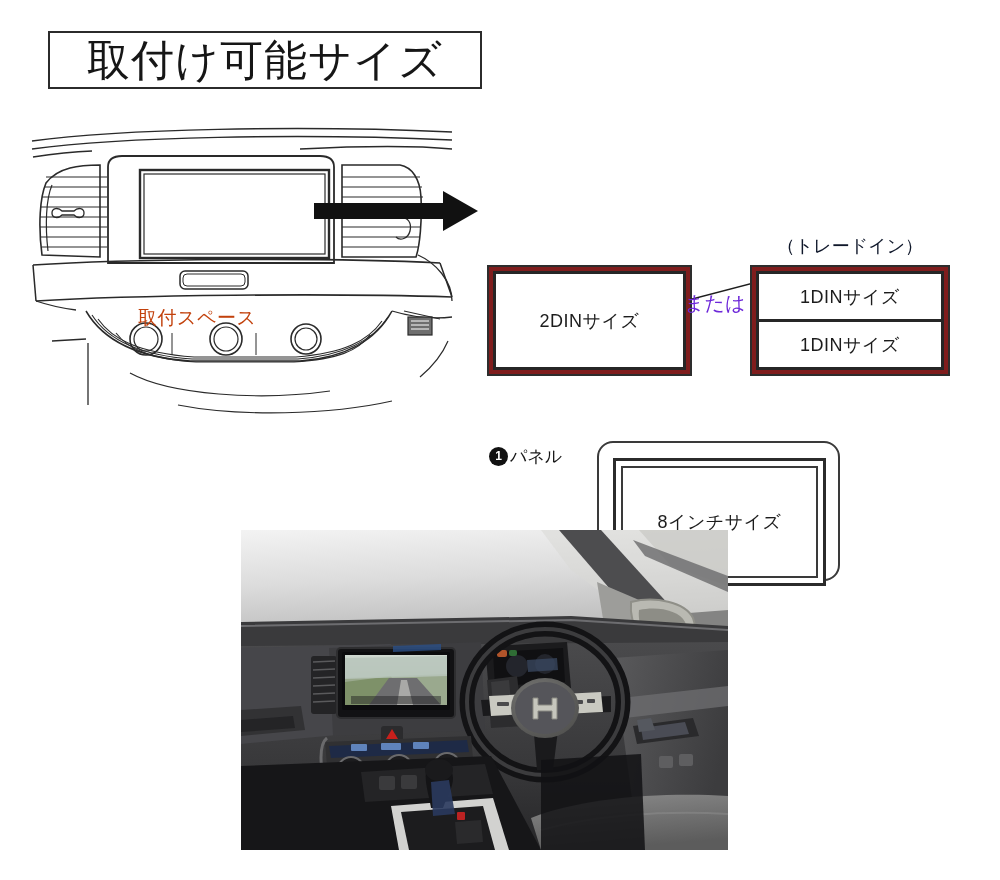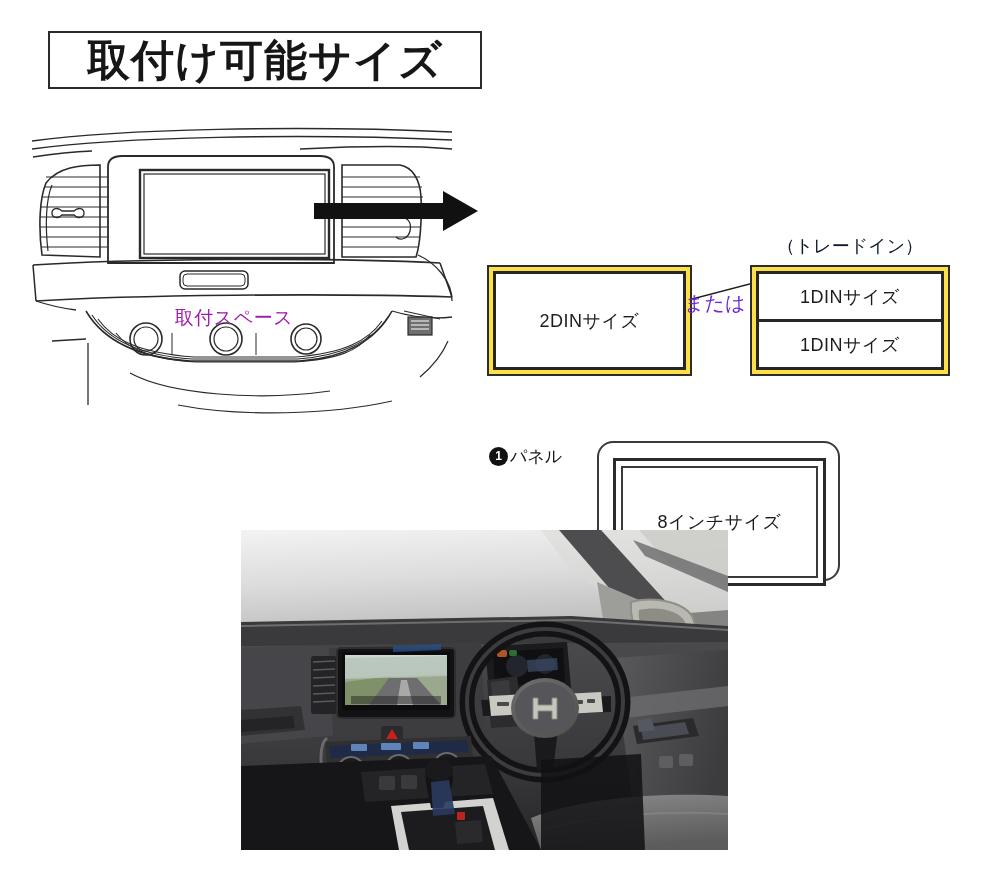--- a/index.html
+++ b/index.html
@@ -25,42 +25,42 @@
     height: 58px;
     border: 2px solid #2b2b2b;
     background: #ffffff;
     box-sizing: border-box;
     display: flex;
     align-items: center;
     justify-content: center;
   }
   #title-text {
     font-size: 43px;
-    font-weight: bold;
+    font-weight: normal;
     letter-spacing: 1px;
     color: #161616;
     line-height: 1;
     white-space: nowrap;
   }
 
   
   #diagram {
     position: absolute;
     left: 0;
     top: 105px;
     width: 1000px;
     height: 400px;
   }
   #diagram svg { display: block; }
 
   
   .sizebox-outer {
     position: absolute;
     border: 2px solid #2d2d2d;
-    background: #fde047;
+    background: #7f1d1d;
     box-sizing: border-box;
     padding-left: 32px;
   }
   .sizebox-inner {
     position: absolute;
     inset: 4px;
     border: 3px solid #262626;
     background: #ffffff;
     box-sizing: border-box;
     display: flex;
@@ -161,23 +161,22 @@
     line-height: 19px;
     margin-right: 2px;
   }
 
   
   #dash-screen-label {
     position: absolute;
     left: 138px;
     top: 200px;
     width: 192px;
-    text-align: center;
     font-size: 19px;
-    color: #a21caf;
+    color: #c2410c;
     letter-spacing: 0.5px;
   }
 
   
   #photo {
     position: absolute;
     left: 241px;
     top: 530px;
     width: 487px;
     height: 320px;

